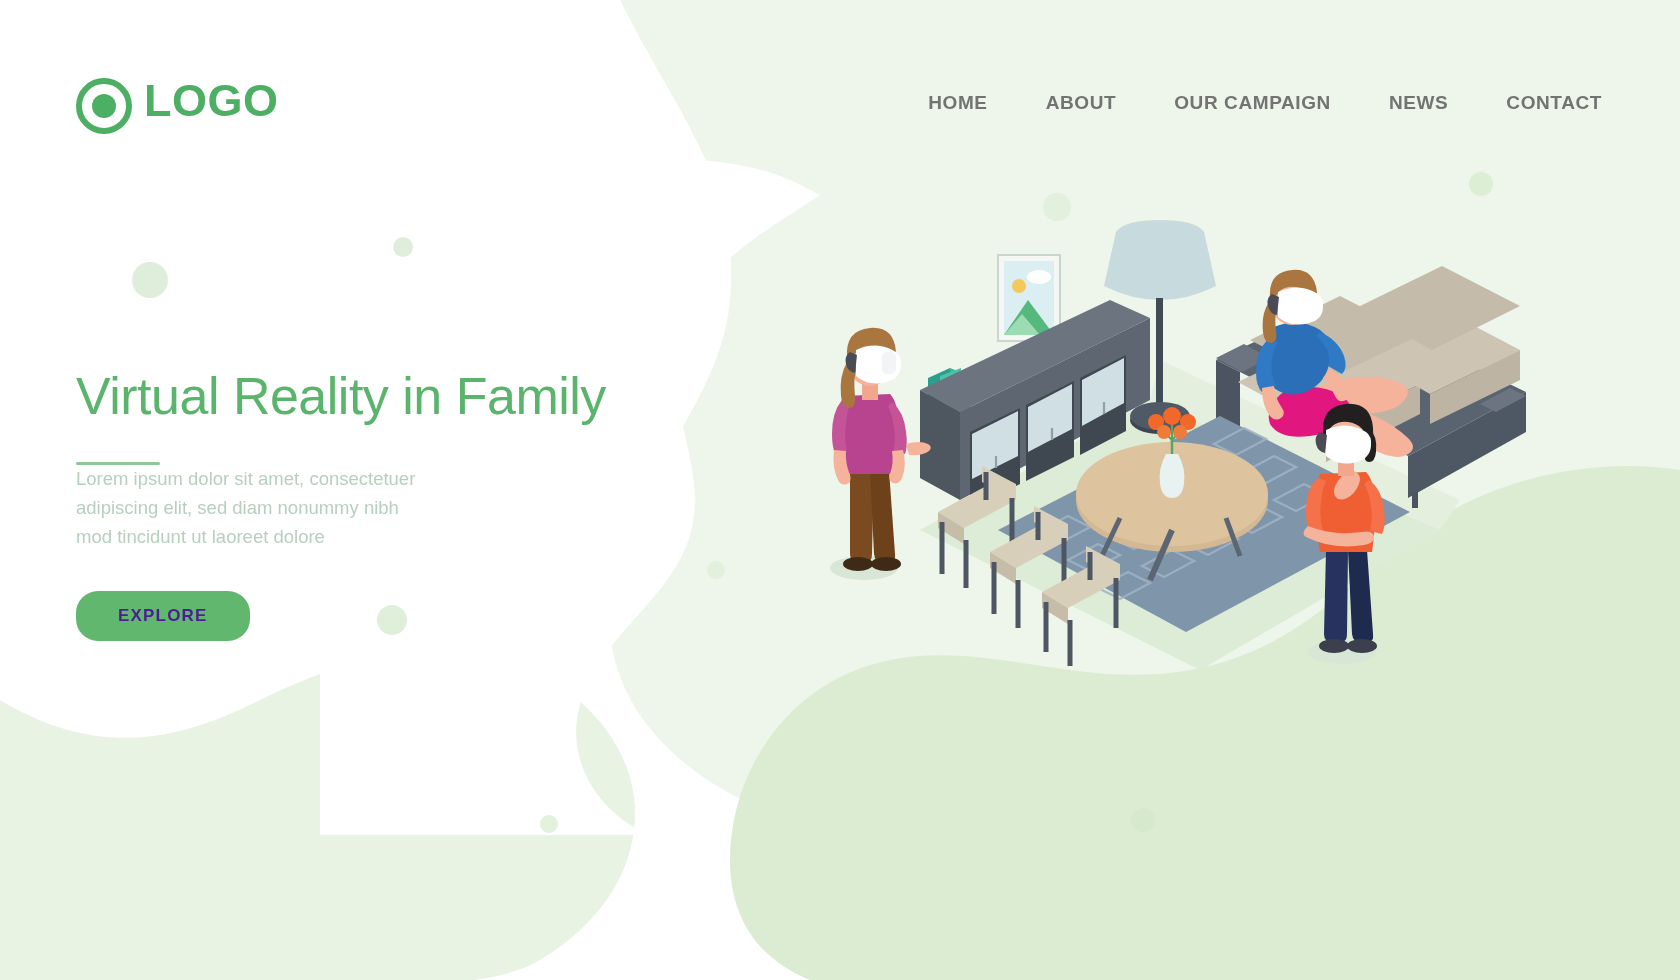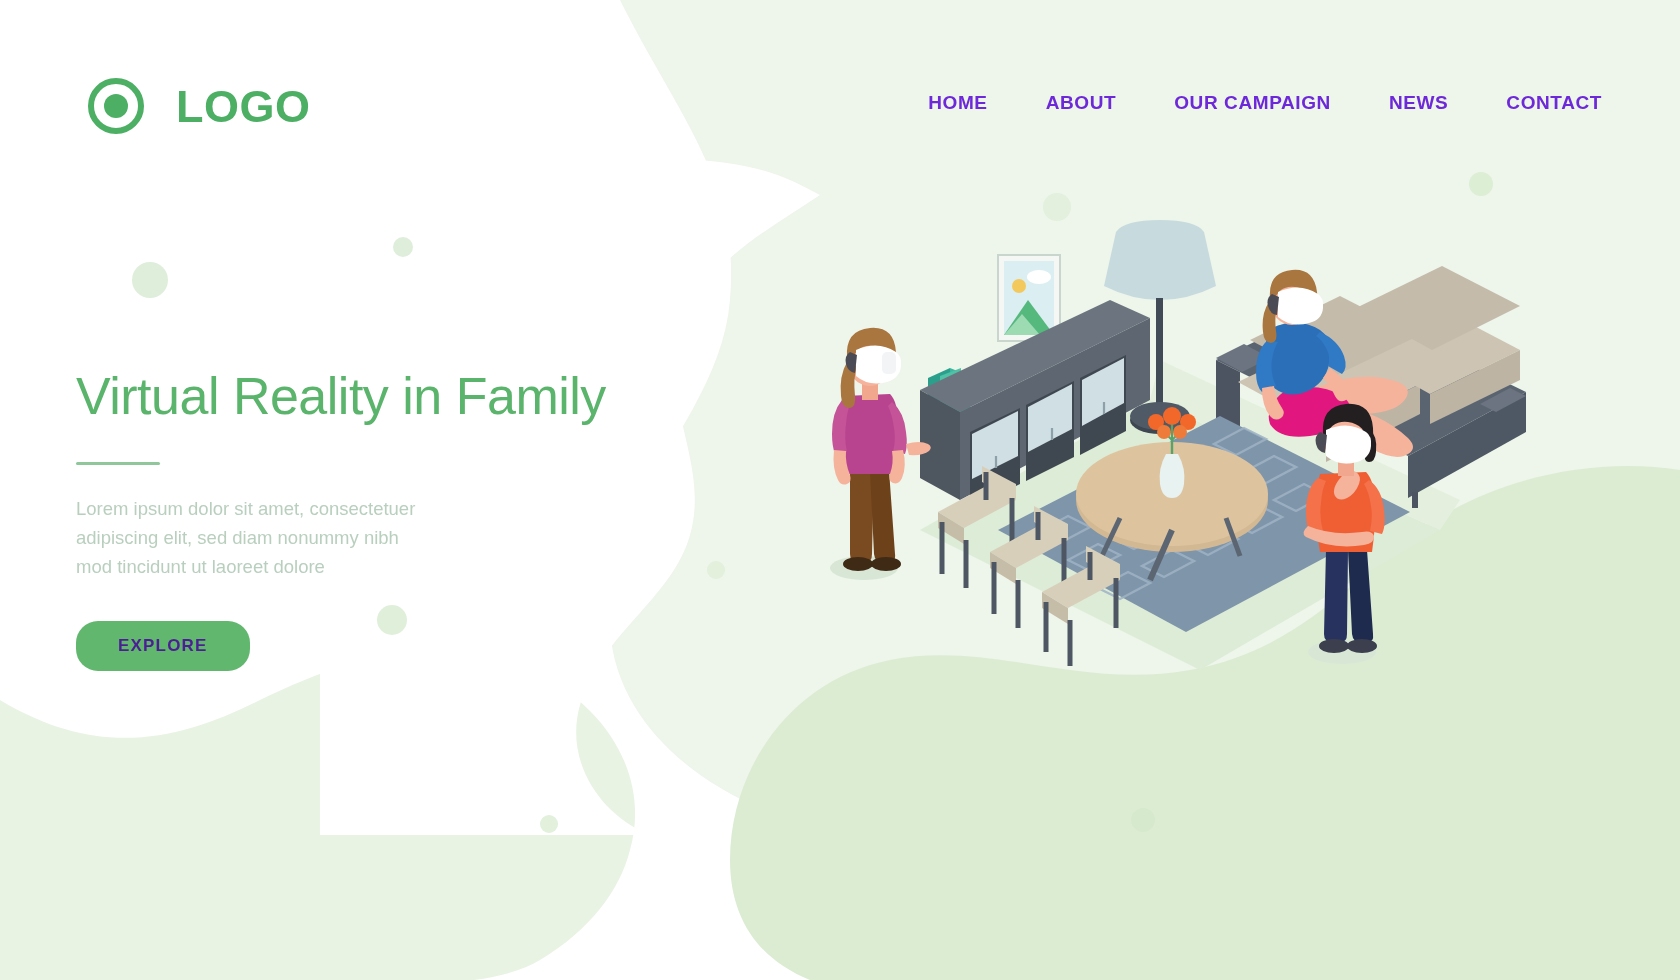--- a/index.html
+++ b/index.html
@@ -21,22 +21,22 @@
   .bg-svg { position: absolute; top: 0; left: 0; width: 1680px; height: 980px; }
 
   
   .header {
     position: absolute; top: 0; left: 0;
     width: 1680px; height: 200px;
     display: flex; align-items: flex-start;
     z-index: 20;
   }
   .brand {
-    position: absolute; left: 88px; top: 78px;
-    display: flex; align-items: center; gap: 32px;
+    position: absolute; left: 76px; top: 78px;
+    display: flex; align-items: flex-start; gap: 12px;
   }
   .brand-mark {
     width: 56px; height: 56px; border-radius: 50%;
     border: 6px solid #4caf64;
     display: flex; align-items: center; justify-content: center;
     flex: 0 0 auto;
   }
   .brand-mark i {
     display: block; width: 24px; height: 24px;
     border-radius: 50%; background: #4caf64;
@@ -47,42 +47,41 @@
     font-family: "Liberation Sans", sans-serif;
     font-stretch: condensed;
   }
 
   .nav {
     position: absolute; right: 78px; top: 92px;
     display: flex; align-items: center; gap: 58px;
   }
   .nav-item {
     font-size: 19px; font-weight: 700; letter-spacing: 0.6px;
-    color: #6d28d9; text-transform: uppercase;
+    color: #737373; text-transform: uppercase;
     white-space: nowrap; cursor: pointer;
     font-family: "Liberation Sans", sans-serif;
   }
 
   
   .hero {
     position: absolute; left: 76px; top: 368px;
     width: 620px; z-index: 20;
   }
   .hero-title {
     font-size: 52px; font-weight: 400; line-height: 1.08;
     color: #5bb46b; letter-spacing: -0.5px;
     white-space: nowrap;
     font-family: "Liberation Sans", sans-serif;
   }
   .hero-rule {
     margin-top: 38px;
     width: 84px; height: 3px; background: #8fc79a; border-radius: 2px;
   }
   .hero-text {
-    margin-top: 30px;
     font-size: 18.5px; line-height: 1.55; color: #b9cfbe;
     width: 360px;
     font-family: "Liberation Sans", sans-serif;
   }
   .hero-cta {
     margin-top: 40px;
     display: inline-block;
     background: #62b76f;
     color: #4c1d95;
     font-size: 17px; font-weight: 700; letter-spacing: 1.2px;

